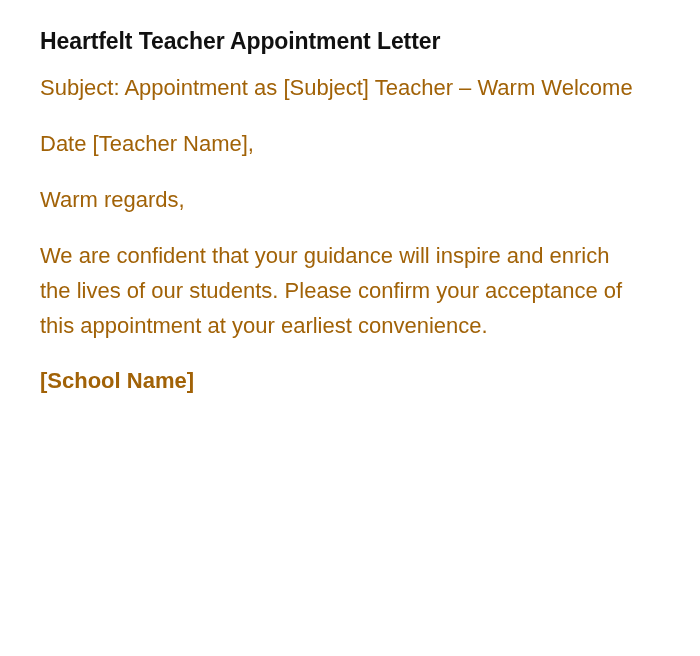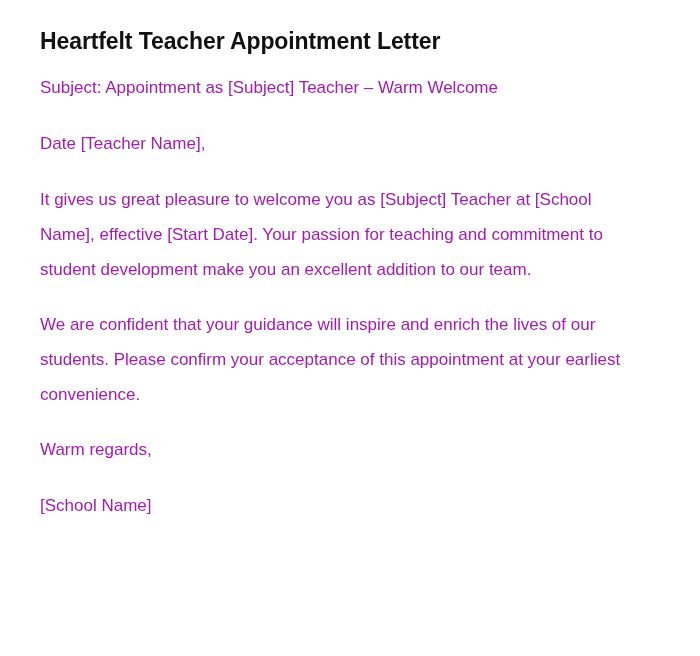--- a/index.html
+++ b/index.html
@@ -32,53 +32,53 @@
     letter-spacing: -0.1px;
     color: #111111;
     margin: 0 0 14px 0;
   }
 
   .letter-body {
     margin: 0;
   }
 
   .letter-para {
-    font-size: 17px;
+    font-size: 22px;
     line-height: 35px;
-    color: #a21caf;
+    color: #a16207;
     margin: 0 0 20px 0;
     max-width: 600px;
     text-align: left;
   }
 
   .letter-para:last-child {
     margin-bottom: 0;
+    font-weight: bold;
   }
 
   
   .letter-para.compact {
     margin-bottom: 21px;
   }
 </style>
 </head>
 <body>
 
 <div class="letter">
 
   <h1 class="letter-title">Heartfelt Teacher Appointment Letter</h1>
 
   <div class="letter-body">
 
     <p class="letter-para compact">Subject: Appointment as [Subject] Teacher – Warm Welcome</p>
 
     <p class="letter-para compact">Date [Teacher Name],</p>
 
-    <p class="letter-para">It gives us great pleasure to welcome you as [Subject] Teacher at [School Name], effective [Start Date]. Your passion for teaching and commitment to student development make you an excellent addition to our team.</p>
+
+    <p class="letter-para compact">Warm regards,</p>
 
     <p class="letter-para">We are confident that your guidance will inspire and enrich the lives of our students. Please confirm your acceptance of this appointment at your earliest convenience.</p>
-
-    <p class="letter-para compact">Warm regards,</p>
 
 
     <p class="letter-para compact">[School Name]</p>
 
   </div>
 </div>
 
 </body></html>

